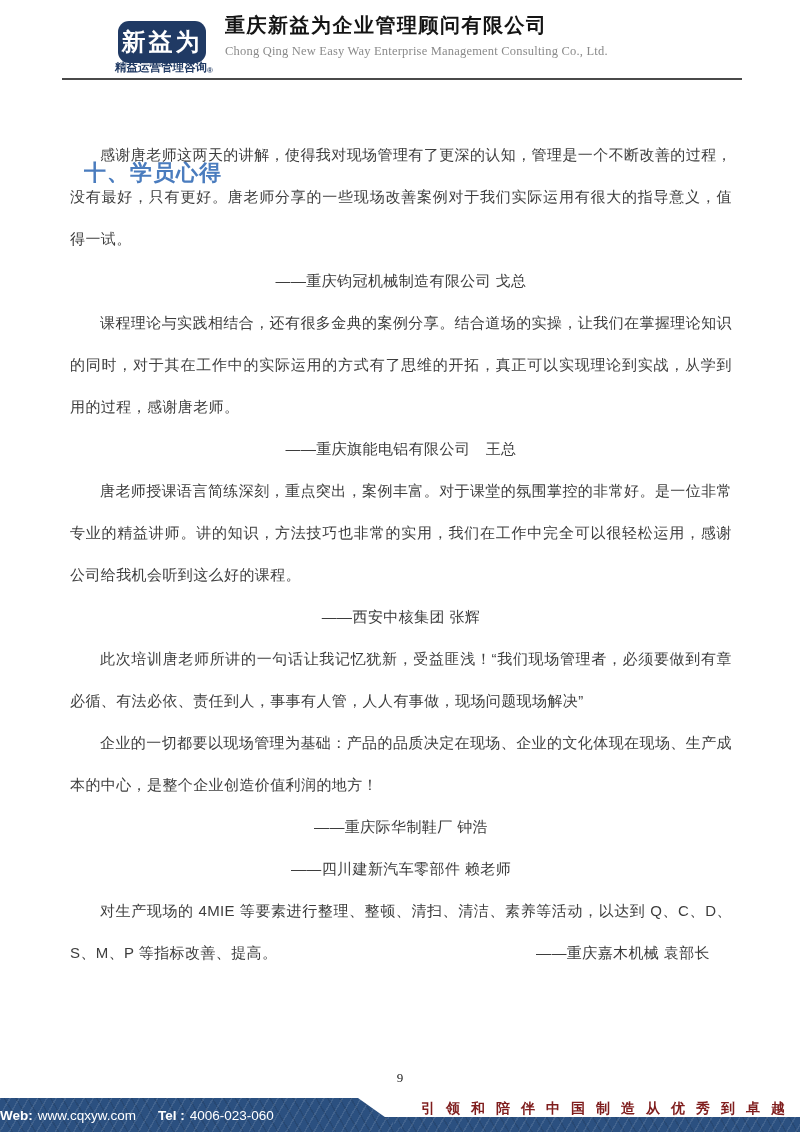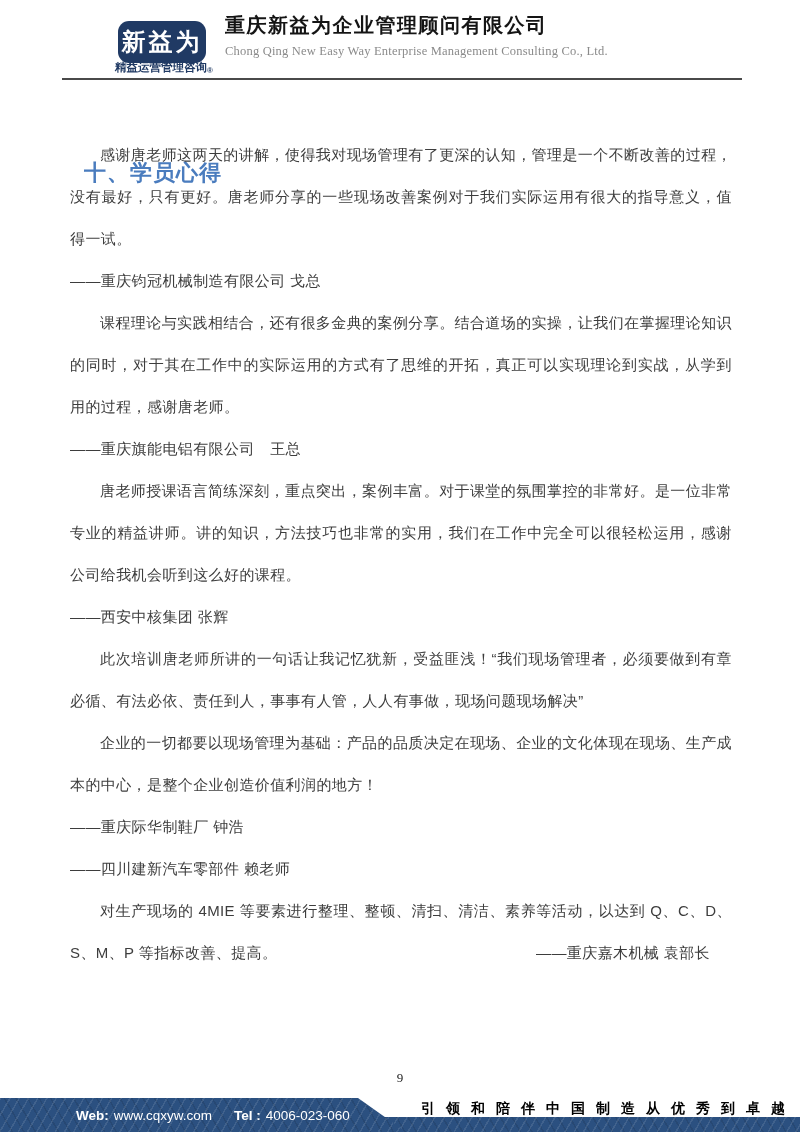--- a/index.html
+++ b/index.html
@@ -76,21 +76,21 @@
     position: absolute;
     left: 70px; top: 134px;
     width: 662px;
     color: #3d3d3d;
     font-size: 15px;
     line-height: 42px;
     text-align: justify;
     letter-spacing: 0.4px;
   }
   .para { text-indent: 2em; }
-  .attribution { text-align: left; text-indent: 0; }
+  .attribution { text-align: center; text-indent: 0; }
   .attr-inline { float: right; margin-right: 22px; }
 
   
   .page-number {
     position: absolute;
     left: 0; top: 1070px;
     width: 100%;
     text-align: center;
     color: #222222;
     font-family: "Liberation Serif", "DejaVu Serif", serif;
@@ -109,34 +109,33 @@
     position: absolute;
     left: 0; bottom: 0;
     width: 800px; height: 15px;
   }
   .footer-left {
     position: absolute;
     left: 0; top: 0;
     width: 406px; height: 34px;
     clip-path: polygon(0 0, 358px 0, 406px 34px, 0 34px);
     display: flex; align-items: center;
-    padding-left: 76px;
     color: #ffffff;
     font-size: 13.5px;
     white-space: nowrap;
   }
   .footer-left b { font-weight: bold; }
   .footer-left .grp { margin-right: 22px; }
   .footer-left .grp:last-child { margin-right: 0; }
   .footer-left .val { margin-left: 5px; font-weight: normal; }
   .footer-slogan {
     position: absolute;
     right: 4px; top: 0;
     height: 20px; line-height: 20px;
-    color: #000000;
+    color: #7f1d1d;
     font-size: 14px; font-weight: bold;
     letter-spacing: 11px;
     white-space: nowrap;
   }
 </style>
 </head>
 <body>
 
 <div class="page">
 

